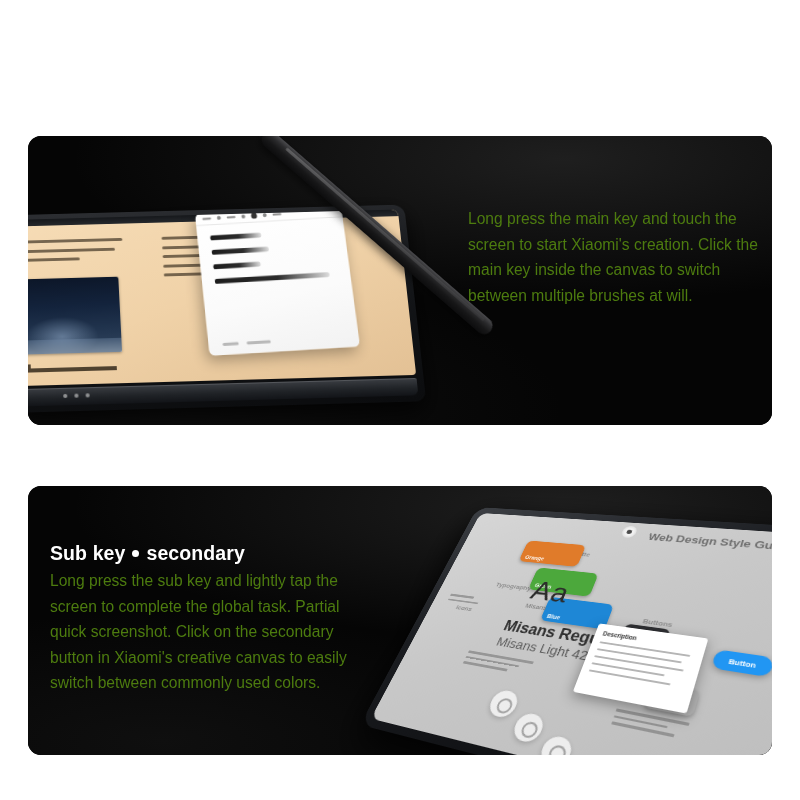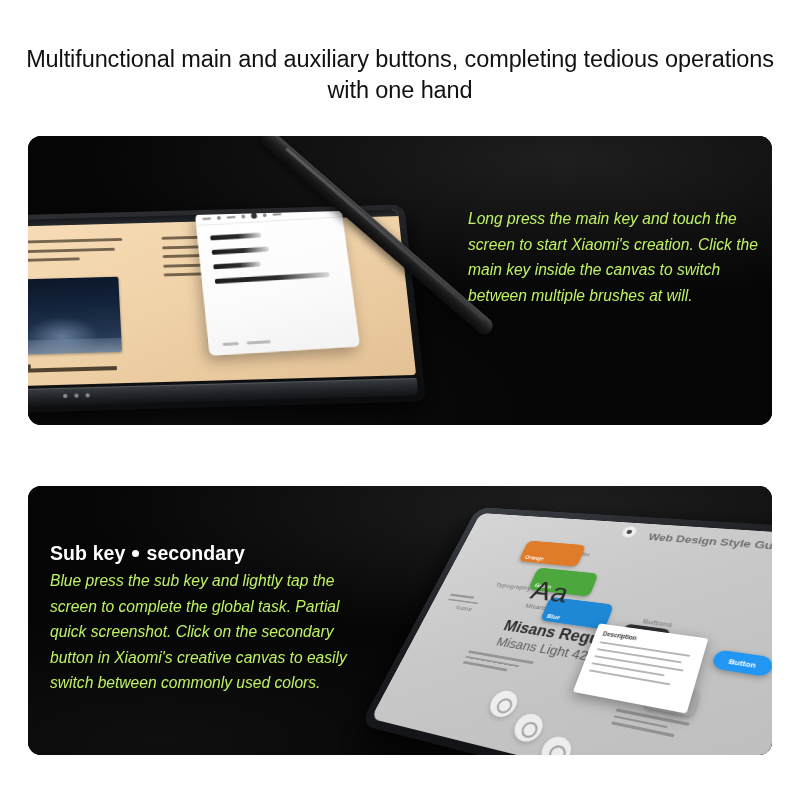--- a/index.html
+++ b/index.html
@@ -50,21 +50,21 @@
 
   .tb-title {
     font-size: 19.5px; font-weight: 700; color: #ffffff;
     letter-spacing: 0.1px; margin-bottom: 3px; white-space: nowrap;
   }
   .tb-title .dot {
     display: inline-block; width: 7px; height: 7px;
     border-radius: 50%; background: #fff;
     vertical-align: middle; margin: 0 7px 3px 7px;
   }
-  .tb-body { font-size: 15.6px; line-height: 25.5px; color: #bef264; font-style: italic; }
+  .tb-body { font-size: 15.6px; line-height: 25.5px; color: #4d7c0f; }
 
   
   .tablet1 {
     position: absolute; left: -16px; top: 76px;
     width: 404px; height: 200px;
     transform: perspective(760px) rotateX(9deg) rotateZ(-1.6deg);
     transform-origin: left center;
   }
   .t1-body {
     position: absolute; inset: 0;
@@ -286,21 +286,20 @@
     content:""; position:absolute; left:8px; top:8px;
     width:12px; height:12px; border-radius:50%;
     border:2px solid rgba(130,130,130,0.7);
   }
 </style>
 </head>
 <body>
 
 <div class="page">
 
-  <div class="headline">Multifunctional main and auxiliary buttons, completing tedious operations with one hand</div>
 
   <section class="panel" id="panel-one">
     <div class="panel-glow"></div>
 
     <div class="tablet1">
       <div class="t1-body">
         <div class="t1-screen">
           <div class="t1-topbar"></div>
 
           <div class="t1-col t1-colA">
@@ -442,17 +441,17 @@
           <div class="t2-circ" style="left:200px; top:256px;"></div>
 
         </div>
       </div>
     </div>
 
     <div class="textblock">
       <div class="tb-title">
         <span>Sub key</span><span class="dot"></span><span>secondary</span>
       </div>
-      <div class="tb-body">Blue press the sub key and lightly tap the screen to complete the global task. Partial quick screenshot. Click on the secondary button in Xiaomi's creative canvas to easily switch between commonly used colors.</div>
+      <div class="tb-body">Long press the sub key and lightly tap the screen to complete the global task. Partial quick screenshot. Click on the secondary button in Xiaomi's creative canvas to easily switch between commonly used colors.</div>
     </div>
   </section>
 
 </div>
 
 </body></html>

